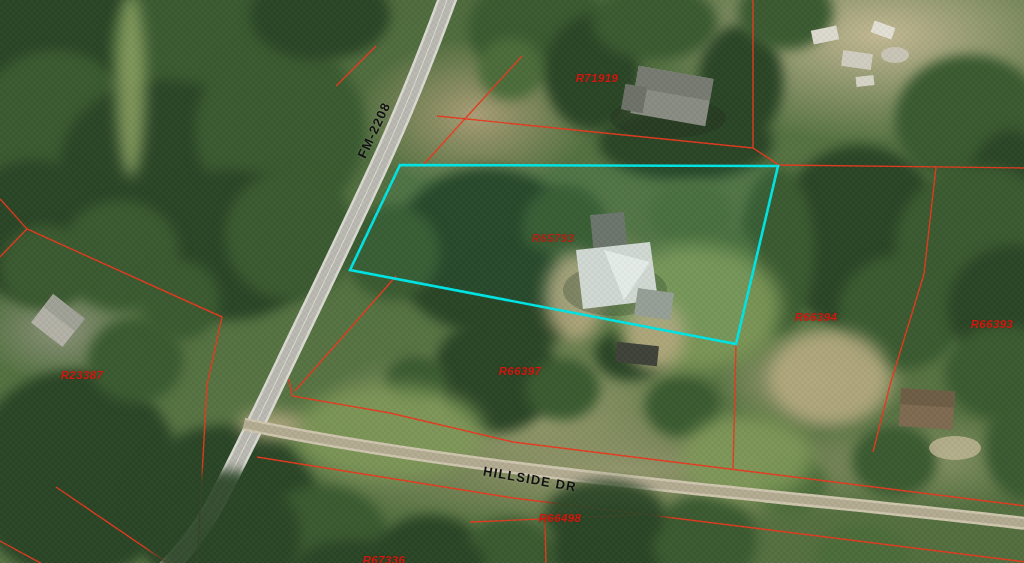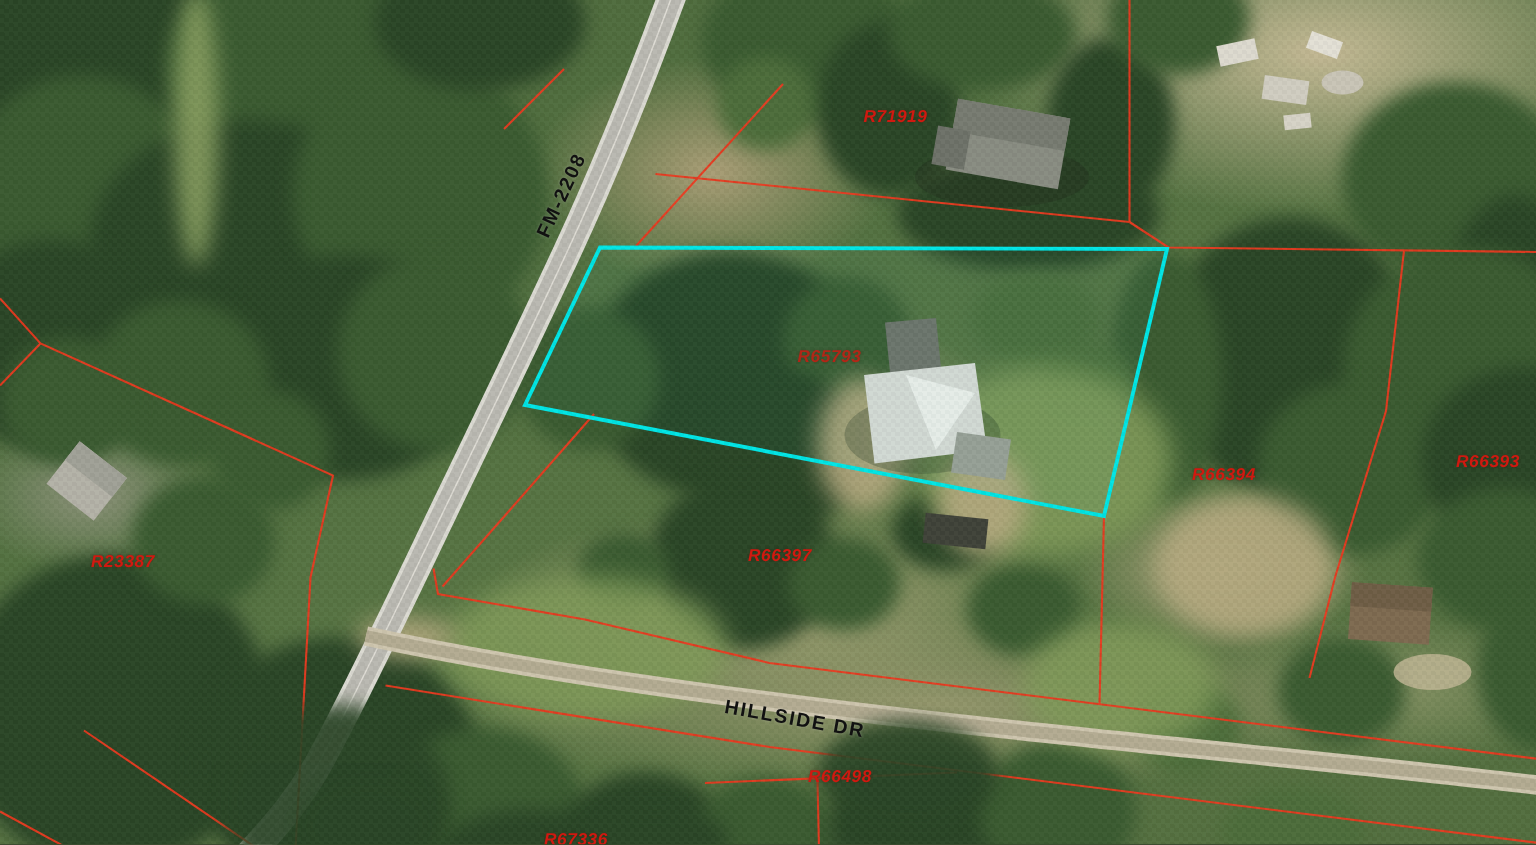--- a/index.html
+++ b/index.html
@@ -196,21 +196,21 @@
     </g>
 
     <polygon points="400,165 778,166 736,344 350,270" fill="rgba(0,228,228,0.03)" stroke="#00e4e4" stroke-width="2.6"></polygon>
   </svg>
 
   <div id="noise"></div>
 
   <div class="lbl plbl" id="lbl-r71919" style="left:597px;top:78px">R71919</div>
   <div class="lbl plbl" id="lbl-r65793" style="left:553px;top:238px">R65793</div>
   <div class="lbl plbl" id="lbl-r66394" style="left:816px;top:317px">R66394</div>
-  <div class="lbl plbl" id="lbl-r66393" style="left:992px;top:308px">R66393</div>
+  <div class="lbl plbl" id="lbl-r66393" style="left:992px;top:324px">R66393</div>
   <div class="lbl plbl" id="lbl-r23387" style="left:82px;top:375px">R23387</div>
   <div class="lbl plbl" id="lbl-r66397" style="left:520px;top:371px">R66397</div>
   <div class="lbl plbl" id="lbl-r66498" style="left:560px;top:518px">R66498</div>
   <div class="lbl plbl" id="lbl-r67336" style="left:384px;top:560px">R67336</div>
 
   <div class="lbl rlbl" id="lbl-fm2208" style="left:374px;top:130px">FM-2208</div>
   <div class="lbl rlbl" id="lbl-hillside" style="left:530px;top:479px">HILLSIDE DR</div>
 <div class="t ot td" style="left: 150px; top: 470px; width: 150px; height: 130px;"></div>
     <div class="t ot td" style="left: 545px; top: 480px; width: 120px; height: 70px;"></div>
     <div class="t ot td" style="left: 200px; top: 520px; width: 90px; height: 60px;"></div>

